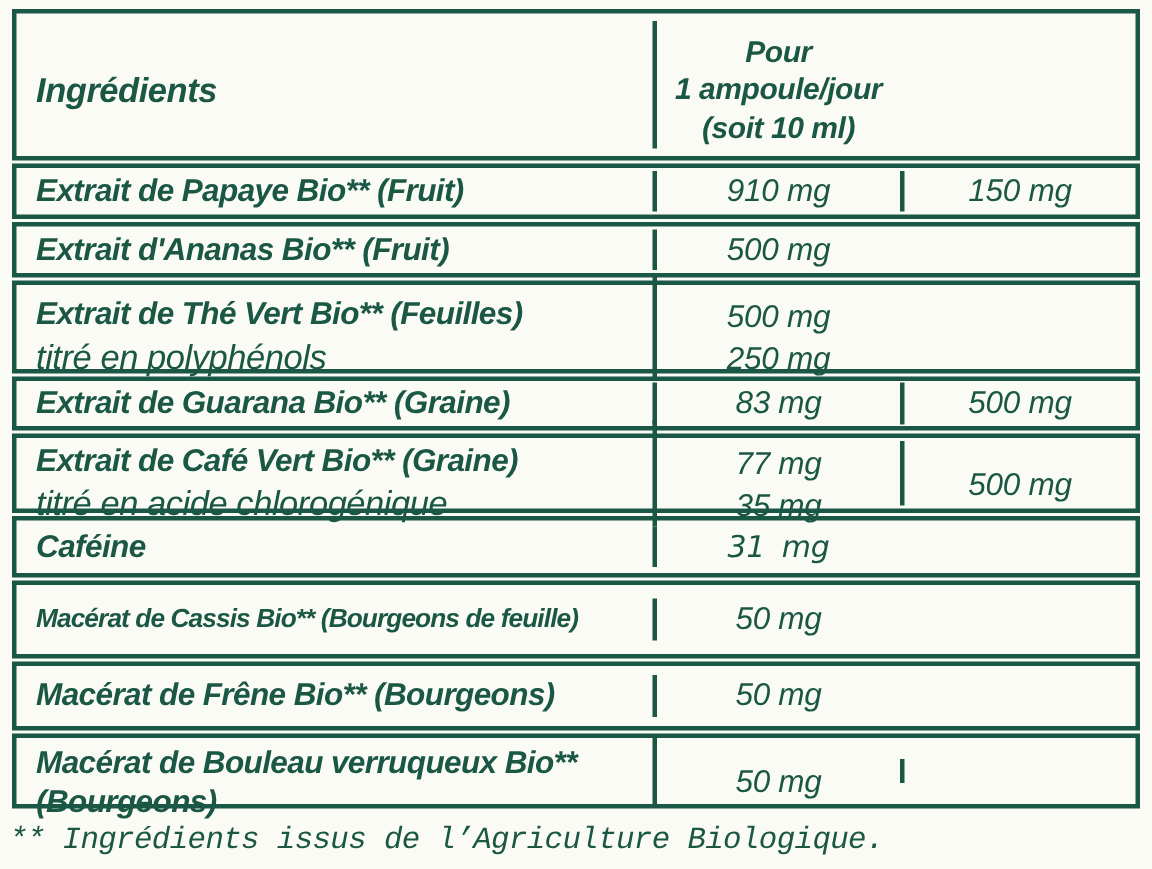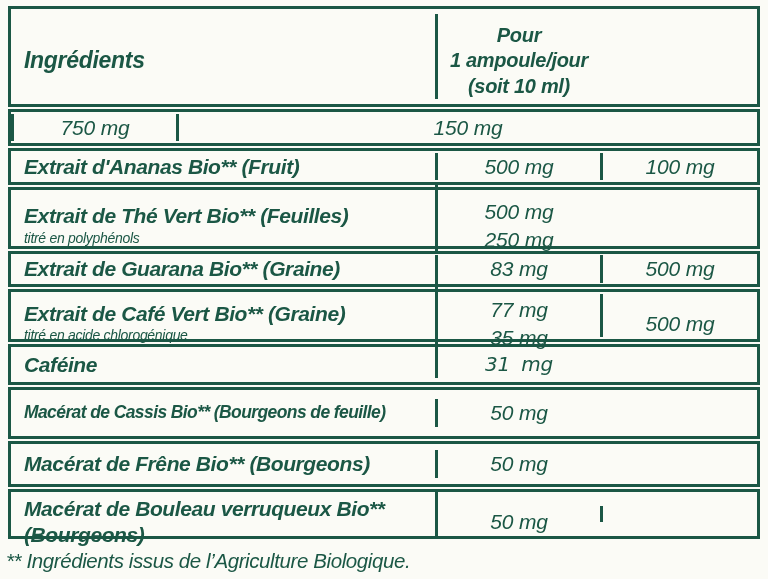--- a/index.html
+++ b/index.html
@@ -41,77 +41,78 @@
   .c1{flex:0 0 424px;padding:1px 8px 1px 13px}
   .c2{flex:0 0 165px;border-left:3px solid var(--g);align-items:center;text-align:center}
   .c3{flex:1 1 auto;border-left:3px solid var(--g);align-items:center;text-align:center}
   .top .c{justify-content:flex-start;padding-top:16px}
   .hdr .c{justify-content:flex-start;padding-top:9px}
   .name{
     font-weight:700;font-size:21px;letter-spacing:-0.4px;
     line-height:1.22;white-space:pre-line;
   }
   .sub{
-    font-weight:400;font-size:14px;letter-spacing:-0.3px;line-height:1.35;
+    font-weight:400;font-size:23px;letter-spacing:-0.3px;line-height:1.35;
   }
   .sub:empty{display:none}
   .val{
     font-weight:400;font-size:21px;letter-spacing:-0.2px;
     line-height:1.32;white-space:pre-line;
   }
   .small .name{font-size:17.5px;letter-spacing:-0.6px}
   .altfont .val{
     font-family:"DejaVu Sans",sans-serif;
     word-spacing:5px;font-size:20px;
   }
   .hdr .h1{font-weight:700;font-size:23px;letter-spacing:-0.3px}
   .hdr .h{
     font-weight:700;font-size:20px;letter-spacing:-0.3px;
     line-height:1.27;white-space:pre-line;
   }
   #footnote{
     position:absolute;left:6px;top:549px;
-    font-weight:400;font-size:20.5px;letter-spacing:-0.4px;
+    font-weight:400;font-size:20.5px;letter-spacing:-0.4px;font-family:Liberation Mono, monospace;
   }
 </style>
 </head>
 <body>
 
 <div id="tbl">
 
   <div class="t-row hdr">
     <div class="c c1">
       <span class="h1">Ingrédients</span>
     </div>
     <div class="c c2">
       <span class="h">Pour
 1 ampoule/jour
 (soit 10 ml)</span>
     </div>
   </div>
 
   <div class="t-row">
-    <div class="c c2">
-      <span class="val">750 mg</span>
+    <div class="c c1">
+      <span class="name">Extrait de Papaye Bio** (Fruit)</span>
+
+    </div>
+    <div class="c c2">
+      <span class="val">910 mg</span>
     </div>
     <div class="c c3">
       <span class="val">150 mg</span>
     </div>
   </div>
 
   <div class="t-row">
     <div class="c c1">
       <span class="name">Extrait d'Ananas Bio** (Fruit)</span>
 
     </div>
     <div class="c c2">
       <span class="val">500 mg</span>
-    </div>
-    <div class="c c3">
-      <span class="val">100 mg</span>
     </div>
   </div>
 
   <div class="t-row top">
     <div class="c c1">
       <span class="name">Extrait de Thé Vert Bio** (Feuilles)</span>
       <span class="sub">titré en polyphénols</span>
     </div>
     <div class="c c2">
       <span class="val">500 mg

